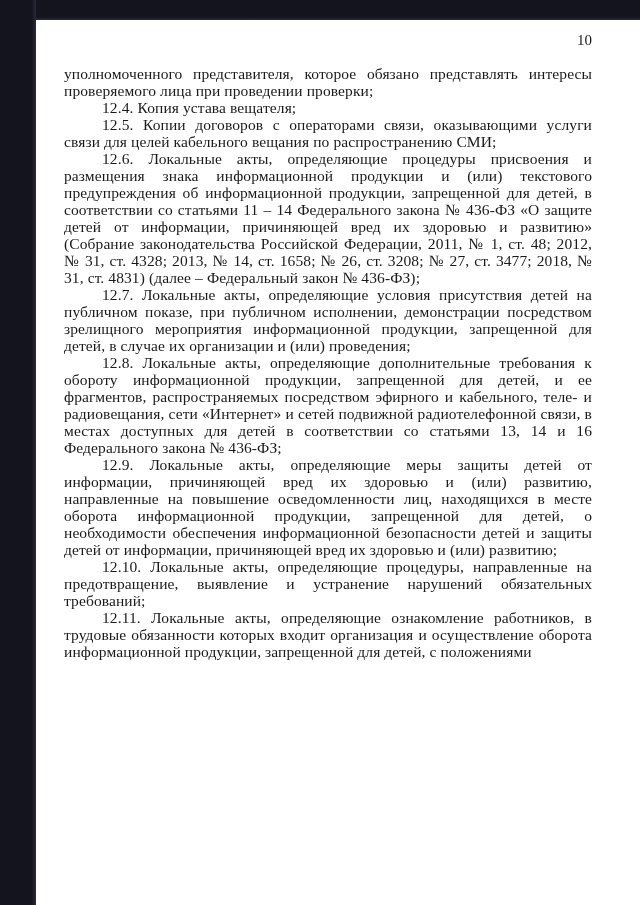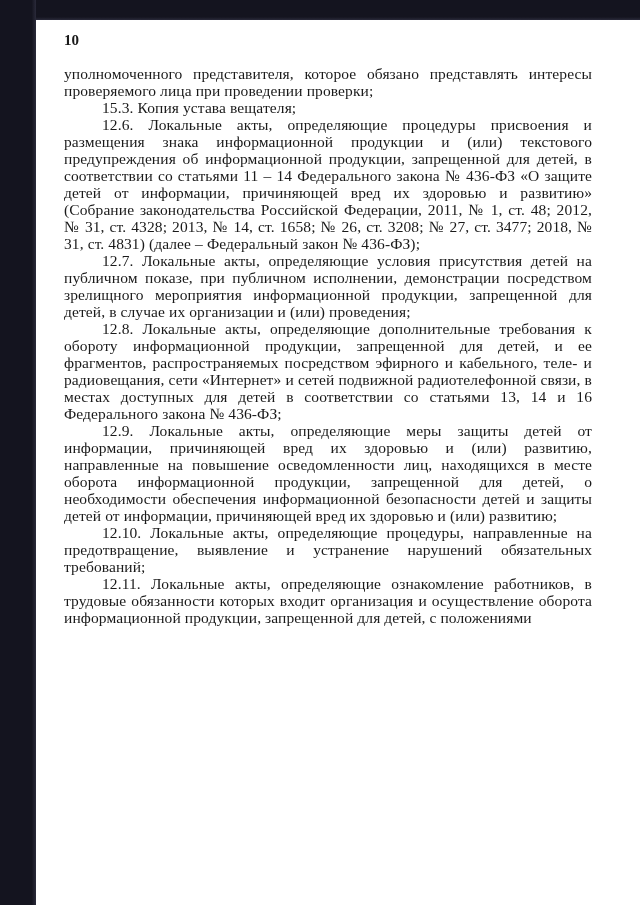--- a/index.html
+++ b/index.html
@@ -28,24 +28,23 @@
     width: 36px; height: 905px;
     background: linear-gradient(to right, var(--edge-color) 0%, var(--edge-color) 88%, #2a2a3a 100%);
   }
   .page-content {
     position: absolute;
     top: 32px;
     left: 64px;
     width: 528px;
   }
   .page-number {
-    text-align: left;
+    text-align: right;
     font-size: 15px;
     margin-bottom: 16px;
-    font-weight: bold;
   }
   .doc-text p {
     font-size: 15.5px;
     line-height: 17px;
     text-align: justify;
     text-justify: inter-word;
     letter-spacing: 0.1px;
   }
   .doc-text p.indent {
     text-indent: 38px;
@@ -54,21 +53,22 @@
 </head>
 <body>
 
 <div class="scan-edge-top"></div>
 <div class="scan-edge-left"></div>
 
 <div class="page-content">
   <div class="page-number">10</div>
   <div class="doc-text">
     <p>уполномоченного представителя, которое обязано представлять интересы проверяемого лица при проведении проверки;</p>
-    <p class="indent">15.3. Копия устава вещателя;</p>
+    <p class="indent">12.4. Копия устава вещателя;</p>
+    <p class="indent">12.5. Копии договоров с операторами связи, оказывающими услуги связи для целей кабельного вещания по распространению СМИ;</p>
     <p class="indent">12.6. Локальные акты, определяющие процедуры присвоения и размещения знака информационной продукции и (или) текстового предупреждения об информационной продукции, запрещенной для детей, в соответствии со статьями 11 – 14 Федерального закона № 436-ФЗ «О защите детей от информации, причиняющей вред их здоровью и развитию» (Собрание законодательства Российской Федерации, 2011, № 1, ст. 48; 2012, № 31, ст. 4328; 2013, № 14, ст. 1658; № 26, ст. 3208; № 27, ст. 3477; 2018, № 31, ст. 4831) (далее – Федеральный закон № 436-ФЗ);</p>
     <p class="indent">12.7. Локальные акты, определяющие условия присутствия детей на публичном показе, при публичном исполнении, демонстрации посредством зрелищного мероприятия информационной продукции, запрещенной для детей, в случае их организации и (или) проведения;</p>
     <p class="indent">12.8. Локальные акты, определяющие дополнительные требования к обороту информационной продукции, запрещенной для детей, и ее фрагментов, распространяемых посредством эфирного и кабельного, теле- и радиовещания, сети «Интернет» и сетей подвижной радиотелефонной связи, в местах доступных для детей в соответствии со статьями 13, 14 и 16 Федерального закона № 436-ФЗ;</p>
     <p class="indent">12.9. Локальные акты, определяющие меры защиты детей от информации, причиняющей вред их здоровью и (или) развитию, направленные на повышение осведомленности лиц, находящихся в месте оборота информационной продукции, запрещенной для детей, о необходимости обеспечения информационной безопасности детей и защиты детей от информации, причиняющей вред их здоровью и (или) развитию;</p>
     <p class="indent">12.10. Локальные акты, определяющие процедуры, направленные на предотвращение, выявление и устранение нарушений обязательных требований;</p>
     <p class="indent">12.11. Локальные акты, определяющие ознакомление работников, в трудовые обязанности которых входит организация и осуществление оборота информационной продукции, запрещенной для детей, с положениями</p>
   </div>
 </div>
 
 </body></html>

